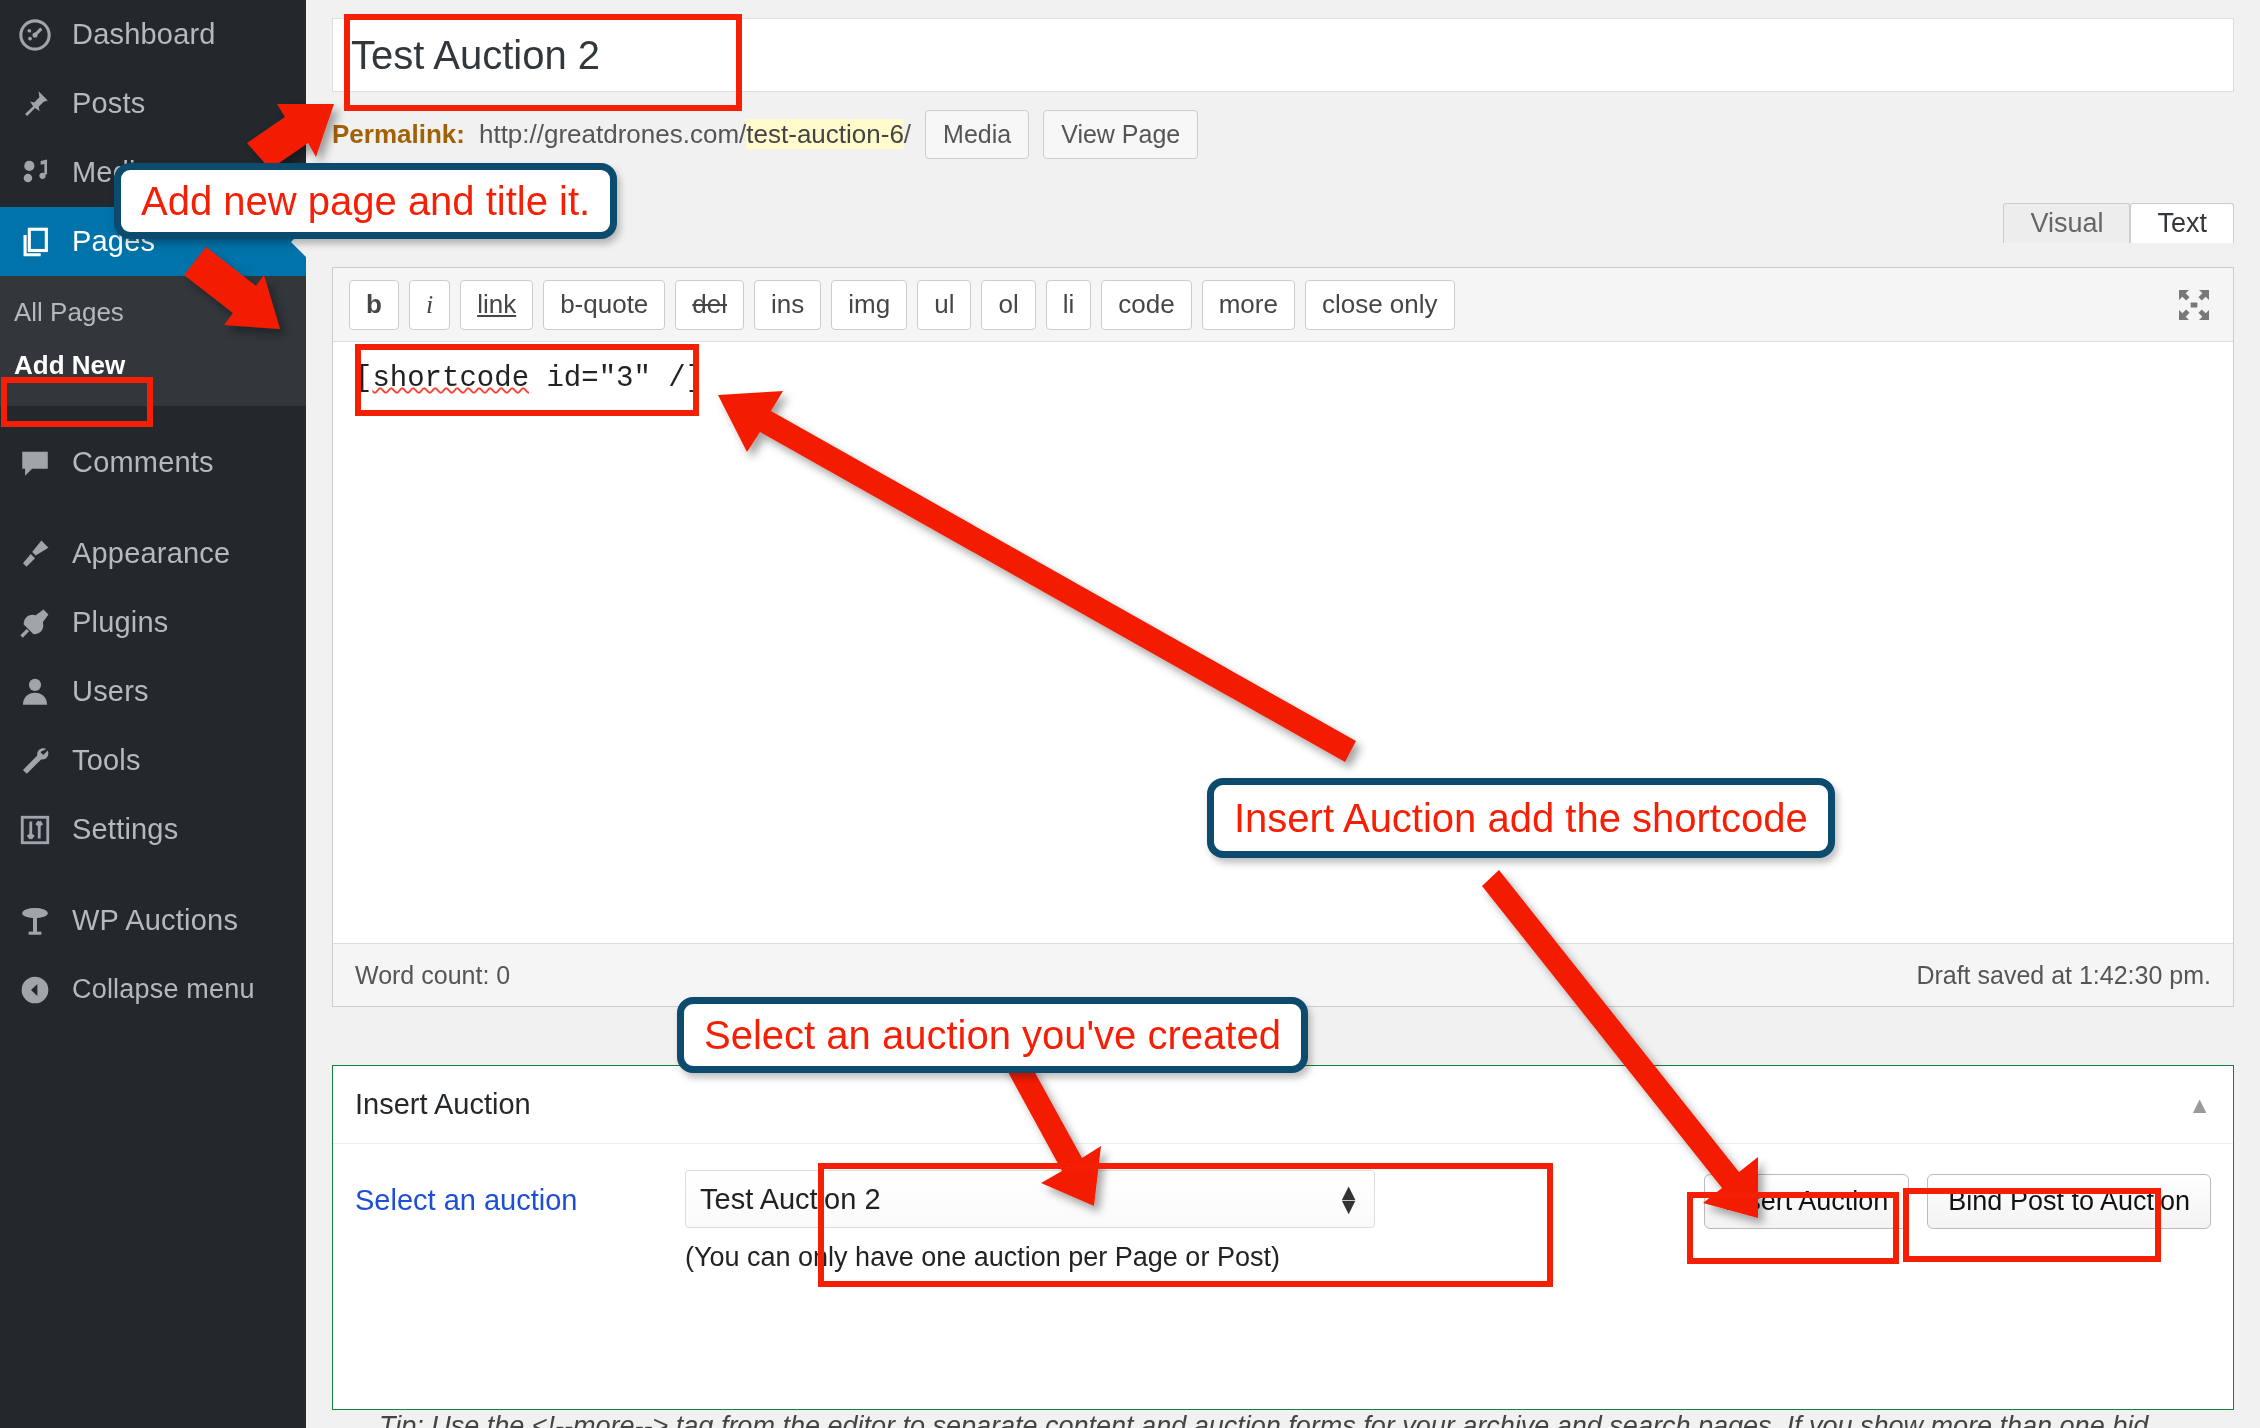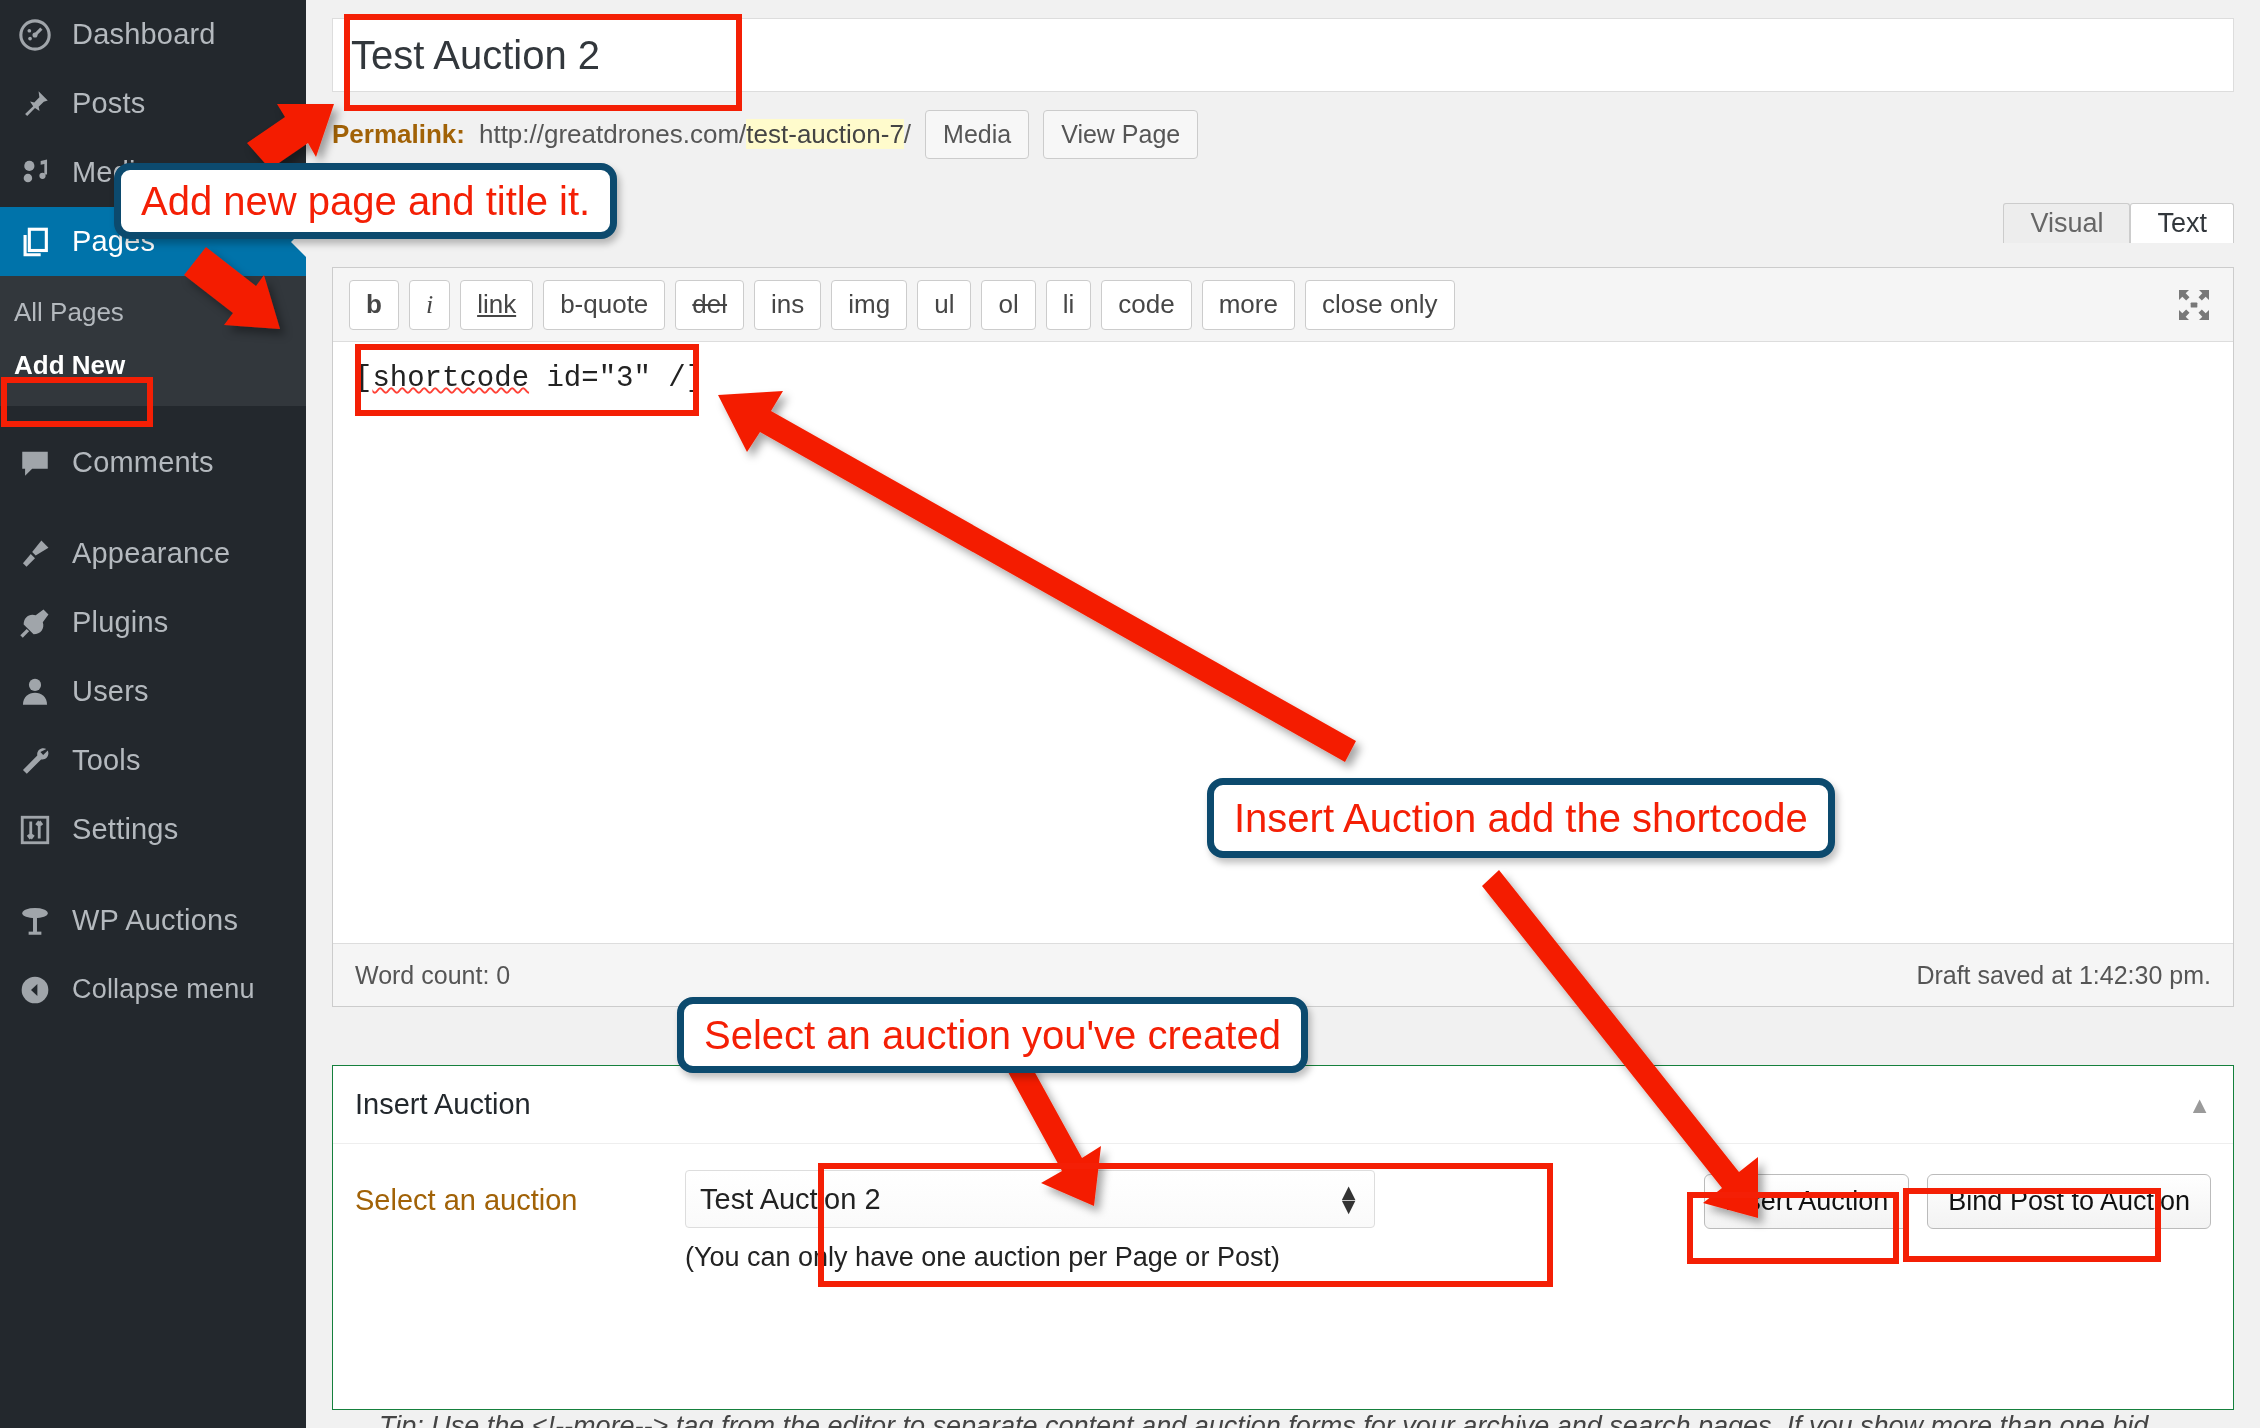--- a/index.html
+++ b/index.html
@@ -219,21 +219,21 @@
     color: #9a9a9a; font-size: 23px;
     cursor: pointer;
   }
   .mb-body { position: relative; padding: 26px 22px 0 22px; }
   .row-select {
     display: flex; align-items: flex-start;
   }
   .select-label {
     width: 330px;
     font-size: 29px;
-    color: #a16207;
+    color: #1d4ed8;
     padding-top: 14px;
   }
   .select-col { width: 690px; }
   .auc-select {
     width: 690px; height: 58px;
     border: 1px solid #ddd;
     border-radius: 4px;
     background: linear-gradient(#fff,#fafafa);
     font-size: 29px;
     color: #222;
@@ -440,21 +440,21 @@
   </nav>
 
   <div class="main">
 
     <div class="title-wrap">
       <input class="title-input" type="text" value="Test Auction 2" style="">
     </div>
 
     <div class="permalink-row">
       <span class="plabel">Permalink:</span>
-      <span class="purl"><span>http://greatdrones.com/</span><span class="slug">test-auction-7</span><span>/</span></span>
+      <span class="purl"><span>http://greatdrones.com/</span><span class="slug">test-auction-6</span><span>/</span></span>
       <button class="btn-small">Media</button>
       <button class="btn-small">View Page</button>
     </div>
 
     <div class="media-row">
       <button class="btn-media">Add Media</button>
     </div>
 
     <div class="ed-tabs">
       <div class="ed-tab">Visual</div>

